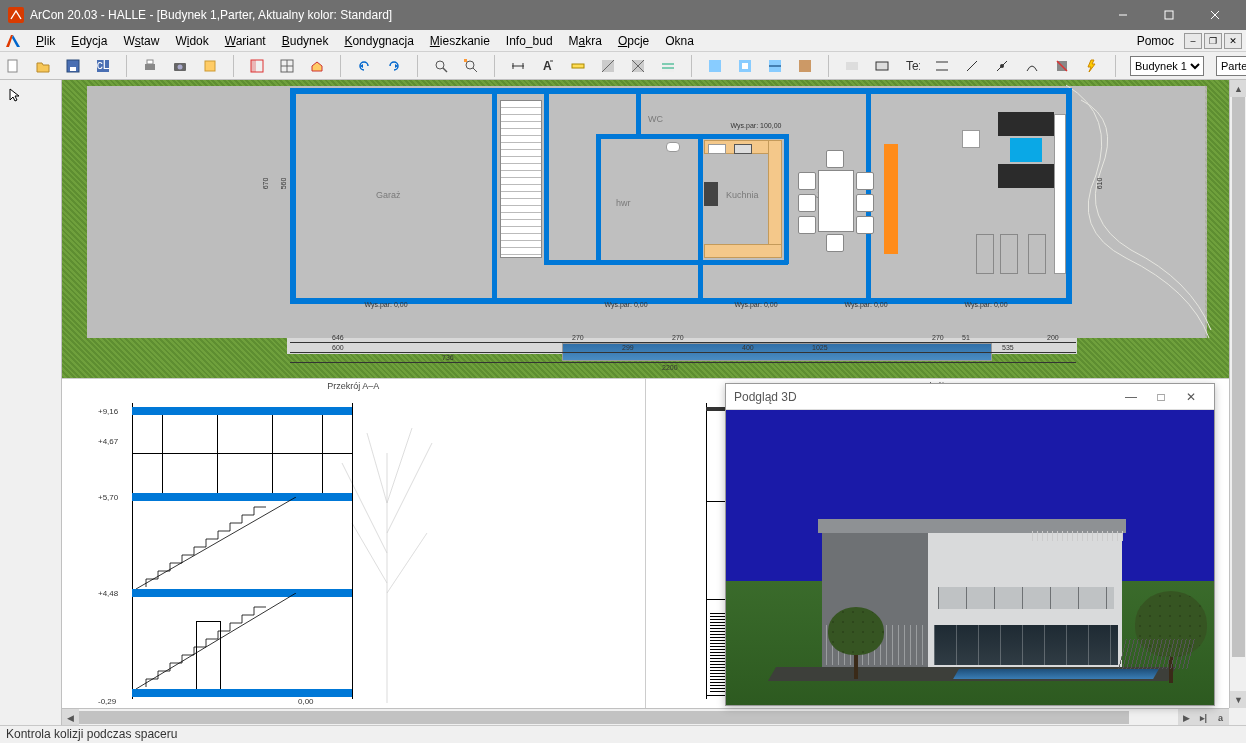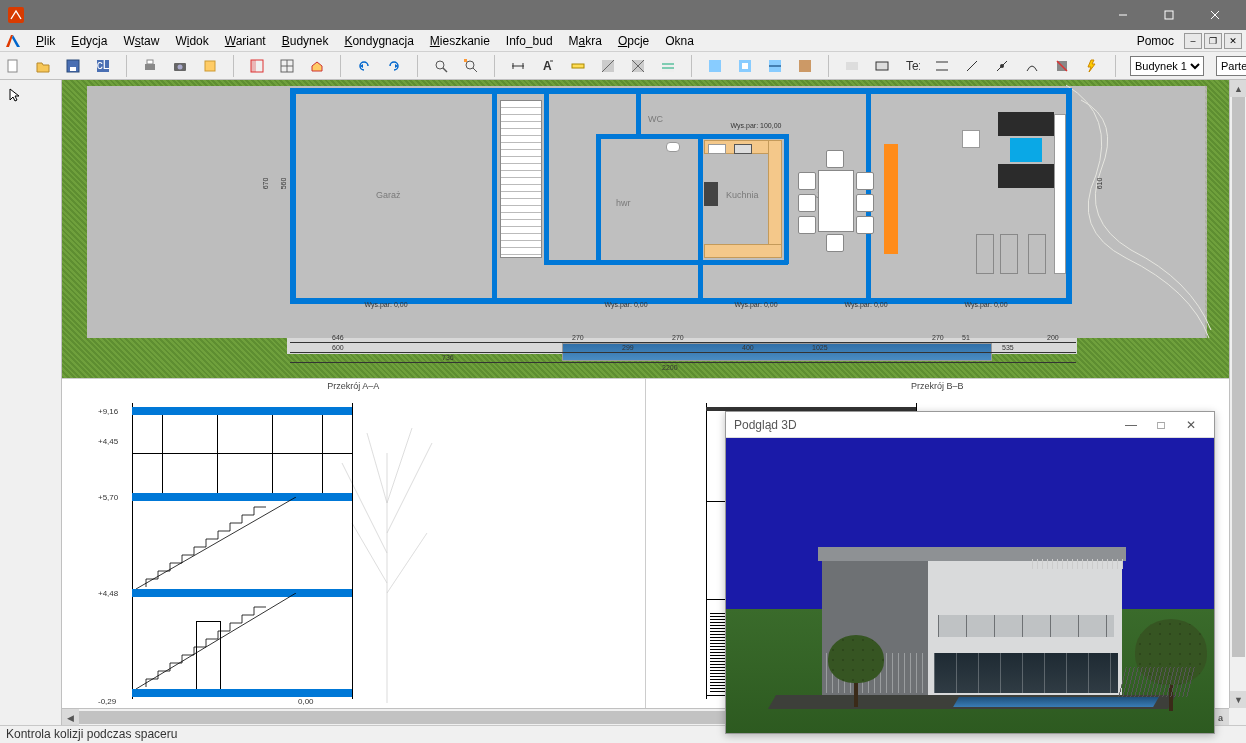--- a/index.html
+++ b/index.html
@@ -71,21 +71,21 @@
 .sect-draw { position:absolute; left:40px; top:14px; right:10px; bottom:6px; }
 .slab { position:absolute; background:#0078d7; height:8px; }
 .slab-thin { position:absolute; background:#0078d7; height:4px; }
 .vline { position:absolute; width:1px; background:#000; }
 .hline { position:absolute; height:1px; background:#000; }
 .level-lbl { position:absolute; font-size:8px; color:#333;margin-top:6px; }
 .tree { position:absolute; opacity:0.55; }
 .hatch { position:absolute; background:repeating-linear-gradient(to bottom,#000 0 1px,transparent 1px 3px); }
 
 
-.preview3d { position:absolute; left:725px; top:383px; width:490px; height:323px; background:#fff; border:1px solid #999; box-shadow:0 2px 8px rgba(0,0,0,.25); z-index:50;margin-top:28px; }
+.preview3d { position:absolute; left:725px; top:383px; width:490px; height:323px; background:#fff; border:1px solid #999; box-shadow:0 2px 8px rgba(0,0,0,.25); z-index:50; }
 .preview3d .p-title { height:26px; background:#fff; border-bottom:1px solid #ddd; display:flex; align-items:center; padding:0 8px; color:#555; }
 .preview3d .p-title .spacer { flex:1; }
 .preview3d .p-title .p-btn { width:30px; height:26px; display:flex; align-items:center; justify-content:center; color:#555; }
 .preview3d .scene { position:absolute; left:0; top:26px; right:0; bottom:0; background:linear-gradient(#1a1aa8 0%, #1a1aa8 58%, #3a6b2b 58%, #2d5a20 100%); overflow:hidden; }
 .bld3d-base { position:absolute; background:#d9dadb; }
 .bld3d-dk   { position:absolute; background:#6e7174; }
 .bld3d-glass{ position:absolute; background:linear-gradient(#1e2a33,#303c44); }
 .bld3d-roof { position:absolute; background:#8e9194; }
 .bld3d-rail { position:absolute; background:repeating-linear-gradient(to right,#ccc 0 1px,transparent 1px 5px); height:10px; }
 .pool3d { position:absolute; background:linear-gradient(#1e4f7a,#3a7db5); }
@@ -102,20 +102,21 @@
 svg { display:block; }
 </style>
 </head>
 <body>
 
 <div class="titlebar">
   <svg class="app-icon" viewBox="0 0 16 16">
       <rect width="16" height="16" rx="2" fill="#d83b01"></rect>
       <path d="M3 12 L8 4 L13 12" stroke="#fff" stroke-width="1.4" fill="none"></path>
     </svg>
+  <span class="title-text">ArCon 20.03 - HALLE - [Budynek 1,Parter, Aktualny kolor: Standard]</span>
   <div class="spacer"></div>
   <div class="win-btn">
       <svg width="10" height="10">
         <line x1="1" y1="5" x2="9" y2="5" stroke="#fff" stroke-width="1"></line>
       </svg>
     </div>
   <div class="win-btn">
       <svg width="10" height="10">
         <rect x="1" y="1" width="8" height="8" stroke="#fff" fill="none"></rect>
       </svg>
@@ -740,21 +741,21 @@
                 <path d="M10 94 L10 86 L22 86 L22 78 L34 78 L34 70 L46 70 L46 62 L58 62 L58 54 L70 54 L70 46 L82 46 L82 38 L94 38 L94 30 L106 30 L106 22 L118 22 L118 14 L130 14"></path>
                 <line x1="0" y1="96" x2="160" y2="0"></line>
               </g>
             </svg>
 
           <div class="vline" style="left:94px; top:228px; height:68px;"></div>
           <div class="vline" style="left:118px; top:228px; height:68px;"></div>
           <div class="hline" style="left:94px; top:228px; width:24px;"></div>
 
           <div class="level-lbl" style="left:-4px; top:8px;">+9,16</div>
-          <div class="level-lbl" style="left:-4px; top:38px;">+4,45</div>
+          <div class="level-lbl" style="left:-4px; top:38px;">+4,67</div>
           <div class="level-lbl" style="left:-4px; top:94px;">+5,70</div>
           <div class="level-lbl" style="left:-4px; top:190px;">+4,48</div>
           <div class="level-lbl" style="left:-4px; top:298px;">-0,29</div>
           <div class="level-lbl" style="left:196px; top:298px;">0,00</div>
         </div>
       </div>
 
       <div class="section-b">
         <div class="sect-title">Przekrój B–B</div>
         <div class="sect-draw">

